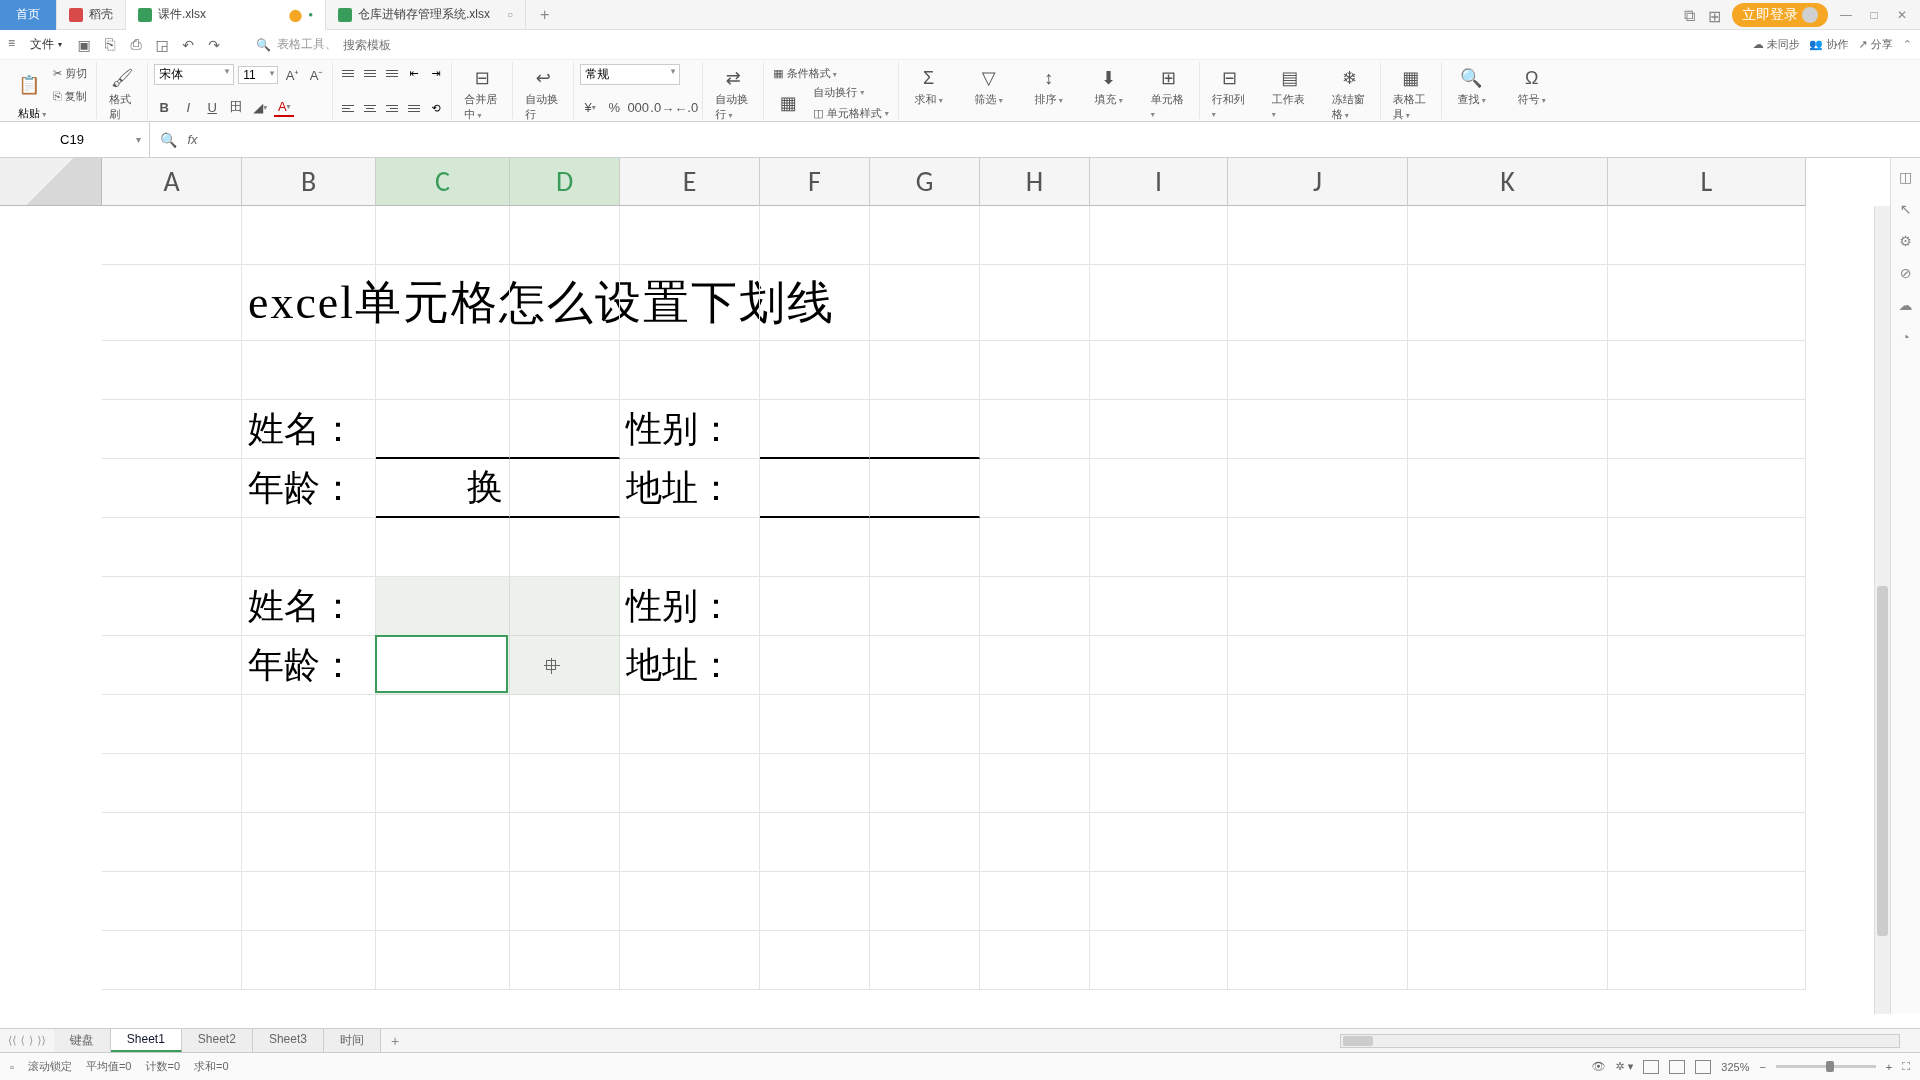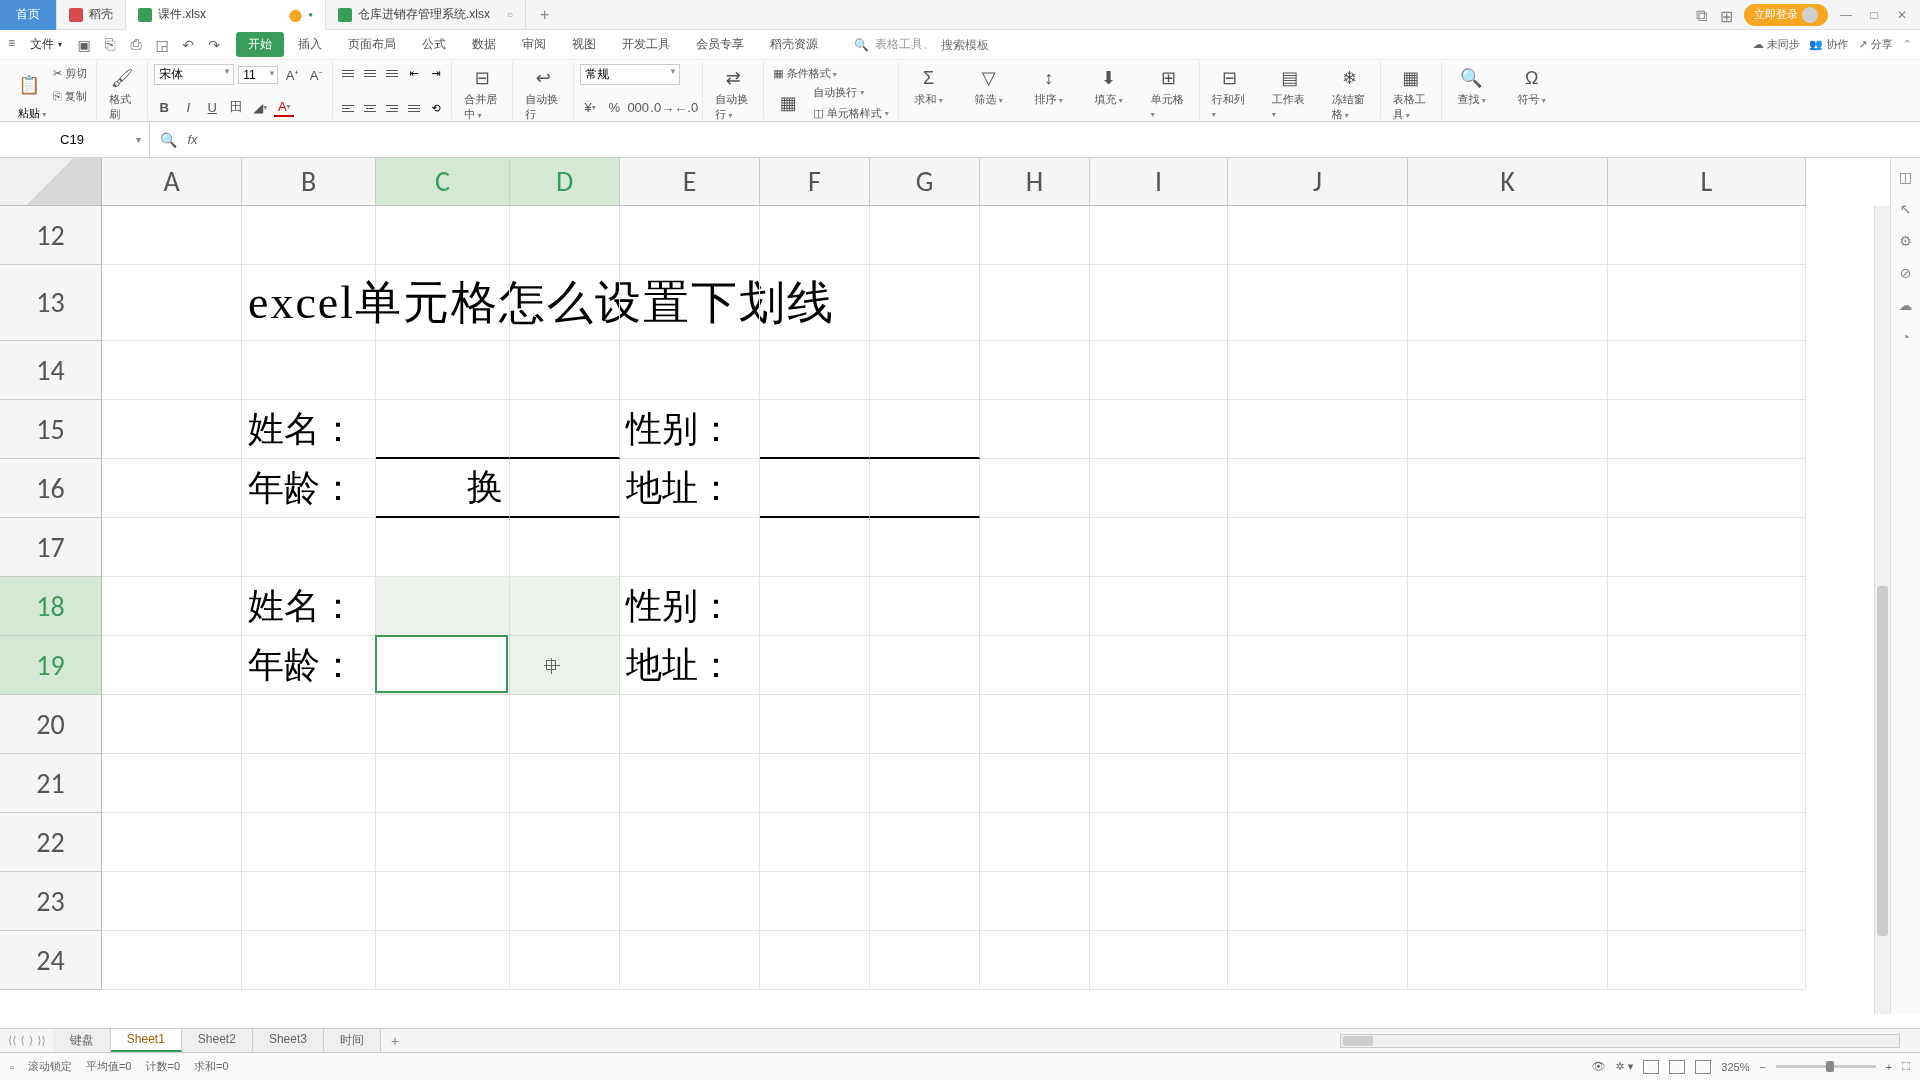--- a/index.html
+++ b/index.html
@@ -9,21 +9,21 @@
 .title-bar { height: 30px; background: #f5f5f5; display: flex; align-items: center; border-bottom: 1px solid #e0e0e0; }
 .tab { height: 30px; display: flex; align-items: center; padding: 0 12px; font-size: 12px; color: #444; border-right: 1px solid #e0e0e0; cursor: pointer; gap: 6px; }
 .tab.home { background: #4a90d9; color: #fff; padding: 0 16px; }
 .tab.active { background: #fff; }
 .tab-icon { width: 14px; height: 14px; display: inline-block; }
 .tab-icon.red { background: #d84a4a; border-radius: 2px; }
 .tab-icon.green { background: #3a9c5a; border-radius: 2px; }
 .tab-close { color: #999; font-size: 10px; margin-left: 8px; }
 .tab-add { padding: 0 14px; color: #888; font-size: 16px; cursor: pointer; }
 .title-right { margin-left: auto; display: flex; align-items: center; gap: 8px; padding-right: 8px; }
-.login-btn { background: #f5a623; color: #fff; padding: 3px 10px; border-radius: 12px; font-size: 11px; display: flex; align-items: center; gap: 4px; }
+.login-btn { background: #f5a623; color: #fff; padding: 3px 10px; border-radius: 12px; font-size: 14px; display: flex; align-items: center; gap: 4px; }
 .avatar { width: 16px; height: 16px; background: #d0d0d0; border-radius: 50%; }
 .win-btn { width: 20px; height: 20px; display: flex; align-items: center; justify-content: center; color: #888; font-size: 12px; cursor: pointer; }
 .title-icon { width: 16px; height: 16px; color: #888; }
 
 
 .menu-bar { height: 30px; display: flex; align-items: center; padding: 0 8px; gap: 4px; border-bottom: 1px solid #eee; font-size: 12px; }
 .menu-icon { width: 18px; height: 18px; color: #666; cursor: pointer; }
 .menu-file { display: flex; align-items: center; gap: 4px; color: #333; cursor: pointer; }
 .menu-quick { display: flex; gap: 6px; margin: 0 8px; }
 .menu-quick span { width: 20px; height: 20px; display: flex; align-items: center; justify-content: center; color: #666; cursor: pointer; font-size: 14px; }
@@ -87,21 +87,21 @@
 
 .right-panel { position: absolute; top: 158px; right: 0; width: 30px; bottom: 66px; border-left: 1px solid #ddd; background: #fafafa; display: flex; flex-direction: column; align-items: center; gap: 14px; padding-top: 10px; }
 .rp-icon { width: 18px; height: 18px; color: #888; cursor: pointer; font-size: 14px; display: flex; align-items: center; justify-content: center; }
 
 
 .sheet-bar { position: absolute; bottom: 28px; left: 0; right: 0; height: 24px; border-top: 1px solid #ccc; display: flex; align-items: center; background: #f5f5f5; font-size: 12px; }
 .sheet-nav { display: flex; gap: 4px; padding: 0 8px; color: #999; }
 .sheet-nav span { cursor: pointer; font-size: 11px; }
 .sheet-tabs { display: flex; }
 .sheet-tab { padding: 3px 16px; border-right: 1px solid #ccc; color: #666; cursor: pointer; background: #eee; }
-.sheet-tab.active { background: #fff; color: #a16207; border-bottom: 2px solid #3a9c5a; }
+.sheet-tab.active { background: #fff; color: #0f172a; border-bottom: 2px solid #3a9c5a; }
 .sheet-add { padding: 0 10px; color: #888; cursor: pointer; font-size: 14px; }
 .hscroll { margin-left: auto; width: 560px; height: 14px; background: #eee; border: 1px solid #ccc; margin-right: 20px; position: relative; }
 .hscroll-thumb { position: absolute; left: 2px; top: 1px; width: 30px; height: 10px; background: #ccc; border-radius: 2px; }
 
 
 .status-bar { position: absolute; bottom: 0; left: 0; right: 0; height: 28px; border-top: 1px solid #ccc; display: flex; align-items: center; padding: 0 10px; font-size: 11px; color: #666; background: #fafafa; gap: 14px; }
 .status-right { margin-left: auto; display: flex; align-items: center; gap: 10px; }
 .zoom-slider { width: 100px; height: 3px; background: #ccc; position: relative; }
 .zoom-slider::after { content: ""; position: absolute; left: 50%; top: -4px; width: 8px; height: 11px; background: #888; border-radius: 2px; }
 .view-btn { width: 16px; height: 14px; border: 1px solid #888; cursor: pointer; }
@@ -150,32 +150,20 @@
     <span>文件</span>
     <span style="font-size:8px;">▾</span>
   </div>
   <div class="menu-quick">
     <span>▣</span>
     <span>⎘</span>
     <span>⎙</span>
     <span>◲</span>
     <span>↶</span>
     <span>↷</span>
-  </div>
-  <div class="menu-tabs">
-    <div class="menu-tab active">开始</div>
-    <div class="menu-tab">插入</div>
-    <div class="menu-tab">页面布局</div>
-    <div class="menu-tab">公式</div>
-    <div class="menu-tab">数据</div>
-    <div class="menu-tab">审阅</div>
-    <div class="menu-tab">视图</div>
-    <div class="menu-tab">开发工具</div>
-    <div class="menu-tab">会员专享</div>
-    <div class="menu-tab">稻壳资源</div>
   </div>
   <div class="menu-search">
     <span style="color:#999;">🔍</span>
     <span class="menu-search-label">表格工具、</span>
     <input placeholder="搜索模板" style="">
   </div>
   <div class="menu-right">
     <div class="menu-right-item">
         <span>☁</span>
         <span>未同步</span>
@@ -431,35 +419,20 @@
       <div class="col-h sel" style="width: 134px;">C</div>
       <div class="col-h sel" style="width: 110px;">D</div>
       <div class="col-h" style="width: 140px;">E</div>
       <div class="col-h" style="width: 110px;">F</div>
       <div class="col-h" style="width: 110px;">G</div>
       <div class="col-h" style="width: 110px;">H</div>
       <div class="col-h" style="width: 138px;">I</div>
       <div class="col-h" style="width: 180px;">J</div>
       <div class="col-h" style="width: 200px;">K</div>
       <div class="col-h" style="width: 198px;">L</div>
-    </div>
-  <div class="row-headers" id="rowh">
-      <div class="row-h">12</div>
-      <div class="row-h" style="height: 76px;">13</div>
-      <div class="row-h">14</div>
-      <div class="row-h">15</div>
-      <div class="row-h">16</div>
-      <div class="row-h">17</div>
-      <div class="row-h sel">18</div>
-      <div class="row-h sel">19</div>
-      <div class="row-h">20</div>
-      <div class="row-h">21</div>
-      <div class="row-h">22</div>
-      <div class="row-h">23</div>
-      <div class="row-h">24</div>
     </div>
   <div class="cells" id="cells">
       <div class="cell-row">
         <div class="cell" style="width: 140px;"></div>
         <div class="cell" style="width: 134px;"></div>
         <div class="cell" style="width: 134px;"></div>
         <div class="cell" style="width: 110px;"></div>
         <div class="cell" style="width: 140px;"></div>
         <div class="cell" style="width: 110px;"></div>
         <div class="cell" style="width: 110px;"></div>

